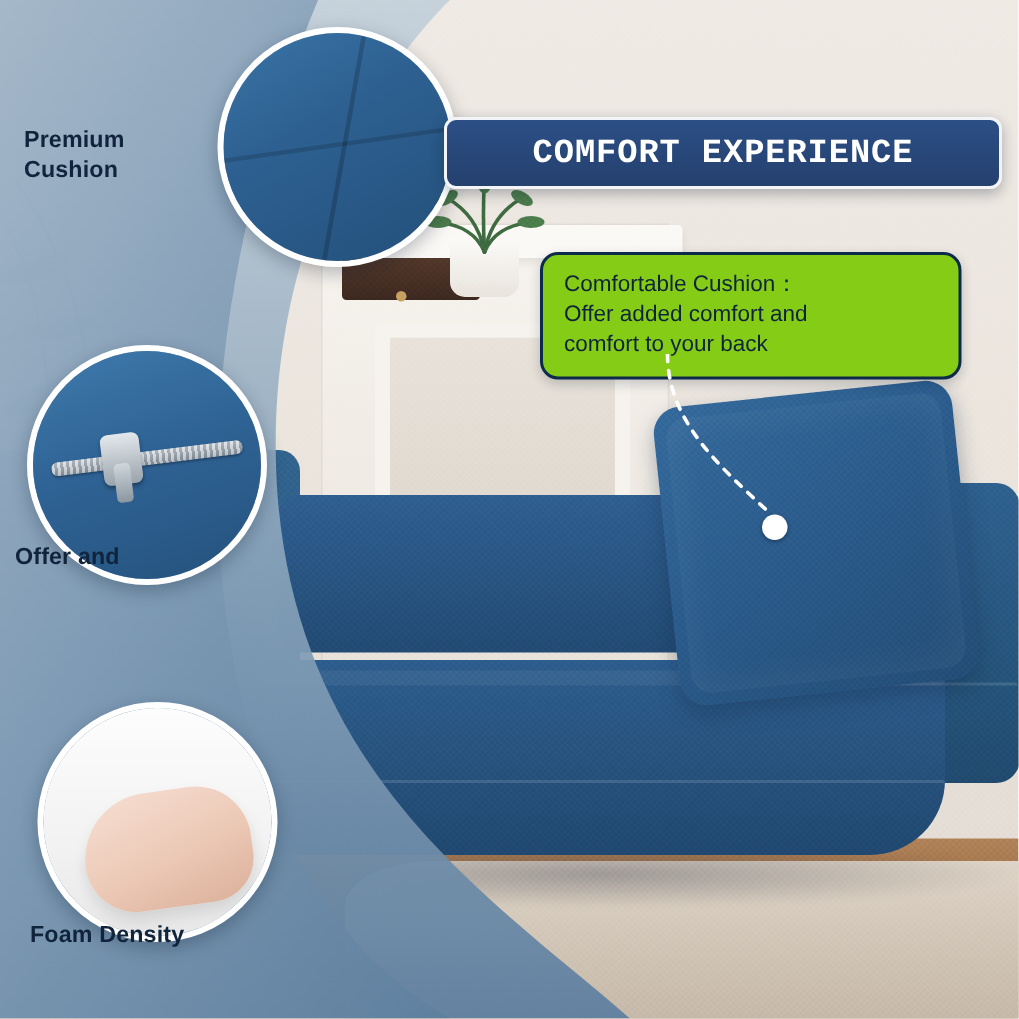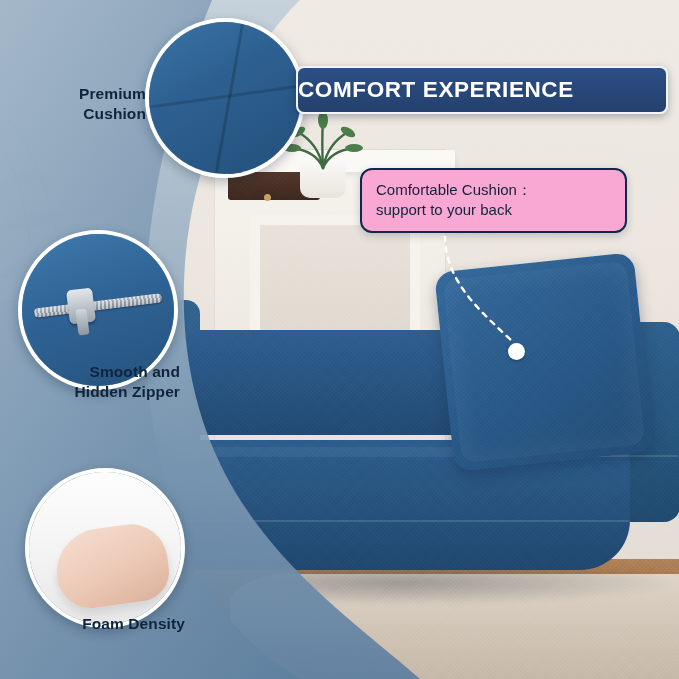--- a/index.html
+++ b/index.html
@@ -198,47 +198,48 @@
     border-radius:50%;
   }
 
   
   .label{
     position:absolute;
     color:#10243c;
     font-weight:bold;
     font-size:15.5px;
     line-height:1.28;
-    text-align:right;
+    text-align:left;
     letter-spacing:.1px;
   }
   .lb1{left:16px;top:84px;width:130px;}
   .lb2{left:10px;top:362px;width:170px;}
   .lb3{left:20px;top:614px;width:165px;}
 
   
   .banner{
-    position:absolute;left:296px;top:66px;width:368px;height:44px;
+    position:absolute;left:296px;top:78px;width:368px;height:44px;
     background:linear-gradient(180deg,#2c4f86 0%, #24406d 100%);
     border:2px solid #f2f4f7;
     border-radius:8px;
-    display:flex;align-items:center;justify-content:flex-start;
+    display:flex;align-items:center;justify-content:center;
     box-shadow:0 3px 9px rgba(10,25,45,.3);
+    font-family:Liberation Mono, monospace;
   }
   .banner span{
     color:#ffffff;font-size:22.5px;font-weight:bold;letter-spacing:.6px;
   }
 
   
   .tip{
     position:absolute;left:360px;top:168px;width:243px;
-    background:#f9a8d4;
+    background:#84cc16;
     border:2px solid #0d2a4a;
     border-radius:12px;
-    padding:10px 6px 11px 14px;
+    padding:10px 20px 11px 14px;
     box-shadow:0 3px 8px rgba(10,25,45,.2);
   }
   .tip p{
     margin:0;color:#10243c;font-size:15px;line-height:1.33;font-weight:normal;
   }
   .dotline{position:absolute;left:440px;top:236px;width:90px;height:120px;}
   .dot{
     position:absolute;left:508px;top:343px;width:17px;height:17px;
     border-radius:50%;background:#ffffff;
     box-shadow:0 1px 3px rgba(0,0,0,.35);
@@ -332,39 +333,39 @@
     <div>Premium</div>
     <div>Cushion</div>
   </div>
 
   <div class="circle c2">
     <div class="fill"></div>
     <div class="zipper"></div>
     <div class="zip-pull"></div>
   </div>
   <div class="label lb2">
-    <div>Smooth and</div>
-    <div>Hidden Zipper</div>
+    <div>Offer and</div>
   </div>
 
   <div class="circle c3">
     <div class="fill"></div>
     <div class="dent"></div>
     <div class="hand"></div>
   </div>
   <div class="label lb3">
     <div>Foam Density</div>
   </div>
 
   <div class="banner">
     <span>COMFORT EXPERIENCE</span>
   </div>
 
   <div class="tip">
     <p>Comfortable Cushion：</p>
-    <p>support to your back</p>
+    <p>Offer added comfort and</p>
+    <p>comfort to your back</p>
   </div>
   <svg class="dotline" viewBox="0 0 90 120">
     <path d="M5,0 C5,45 40,75 72,105" stroke="#ffffff" stroke-width="2.4" stroke-dasharray="5 6" fill="none" stroke-linecap="round"></path>
   </svg>
   <div class="dot"></div>
 
 </div>
 
 </body></html>

